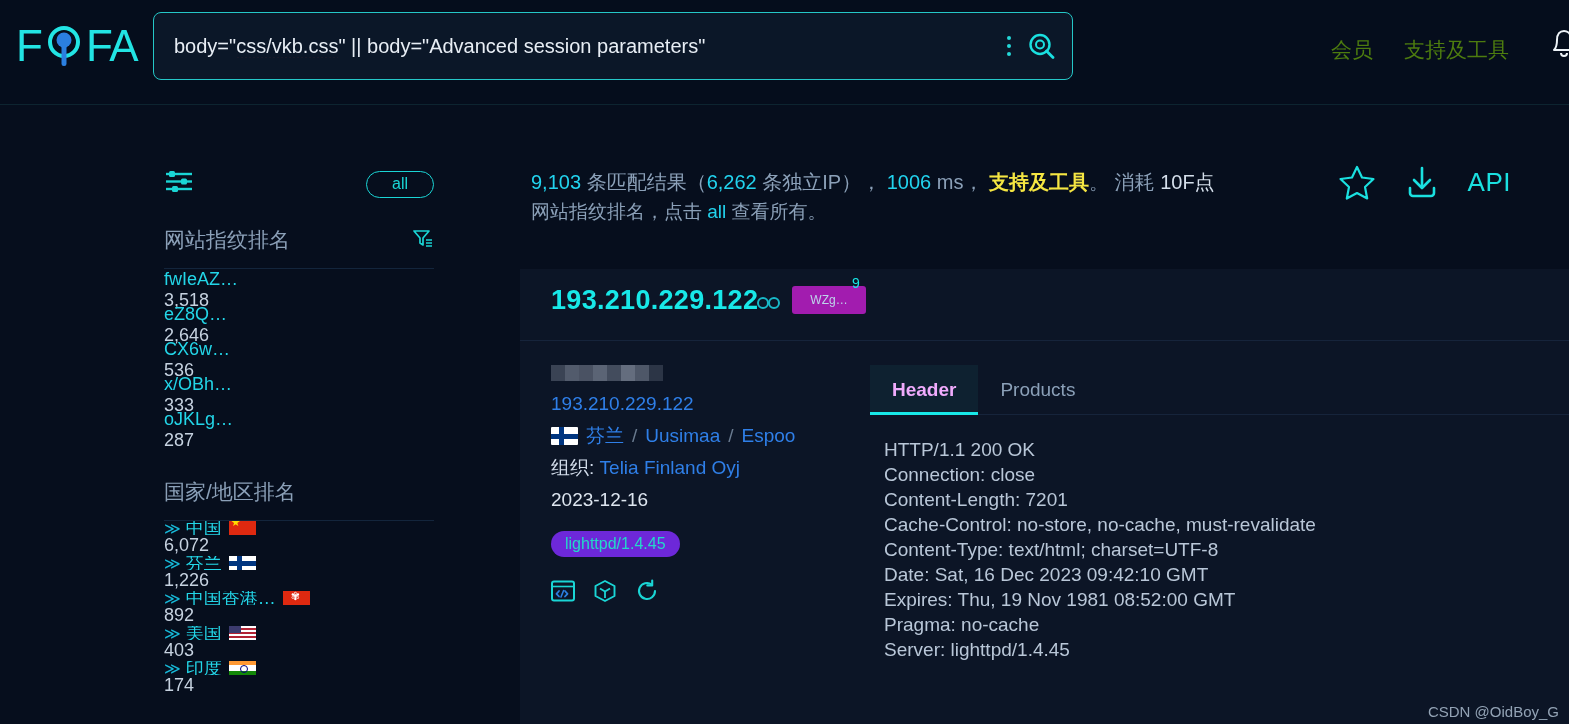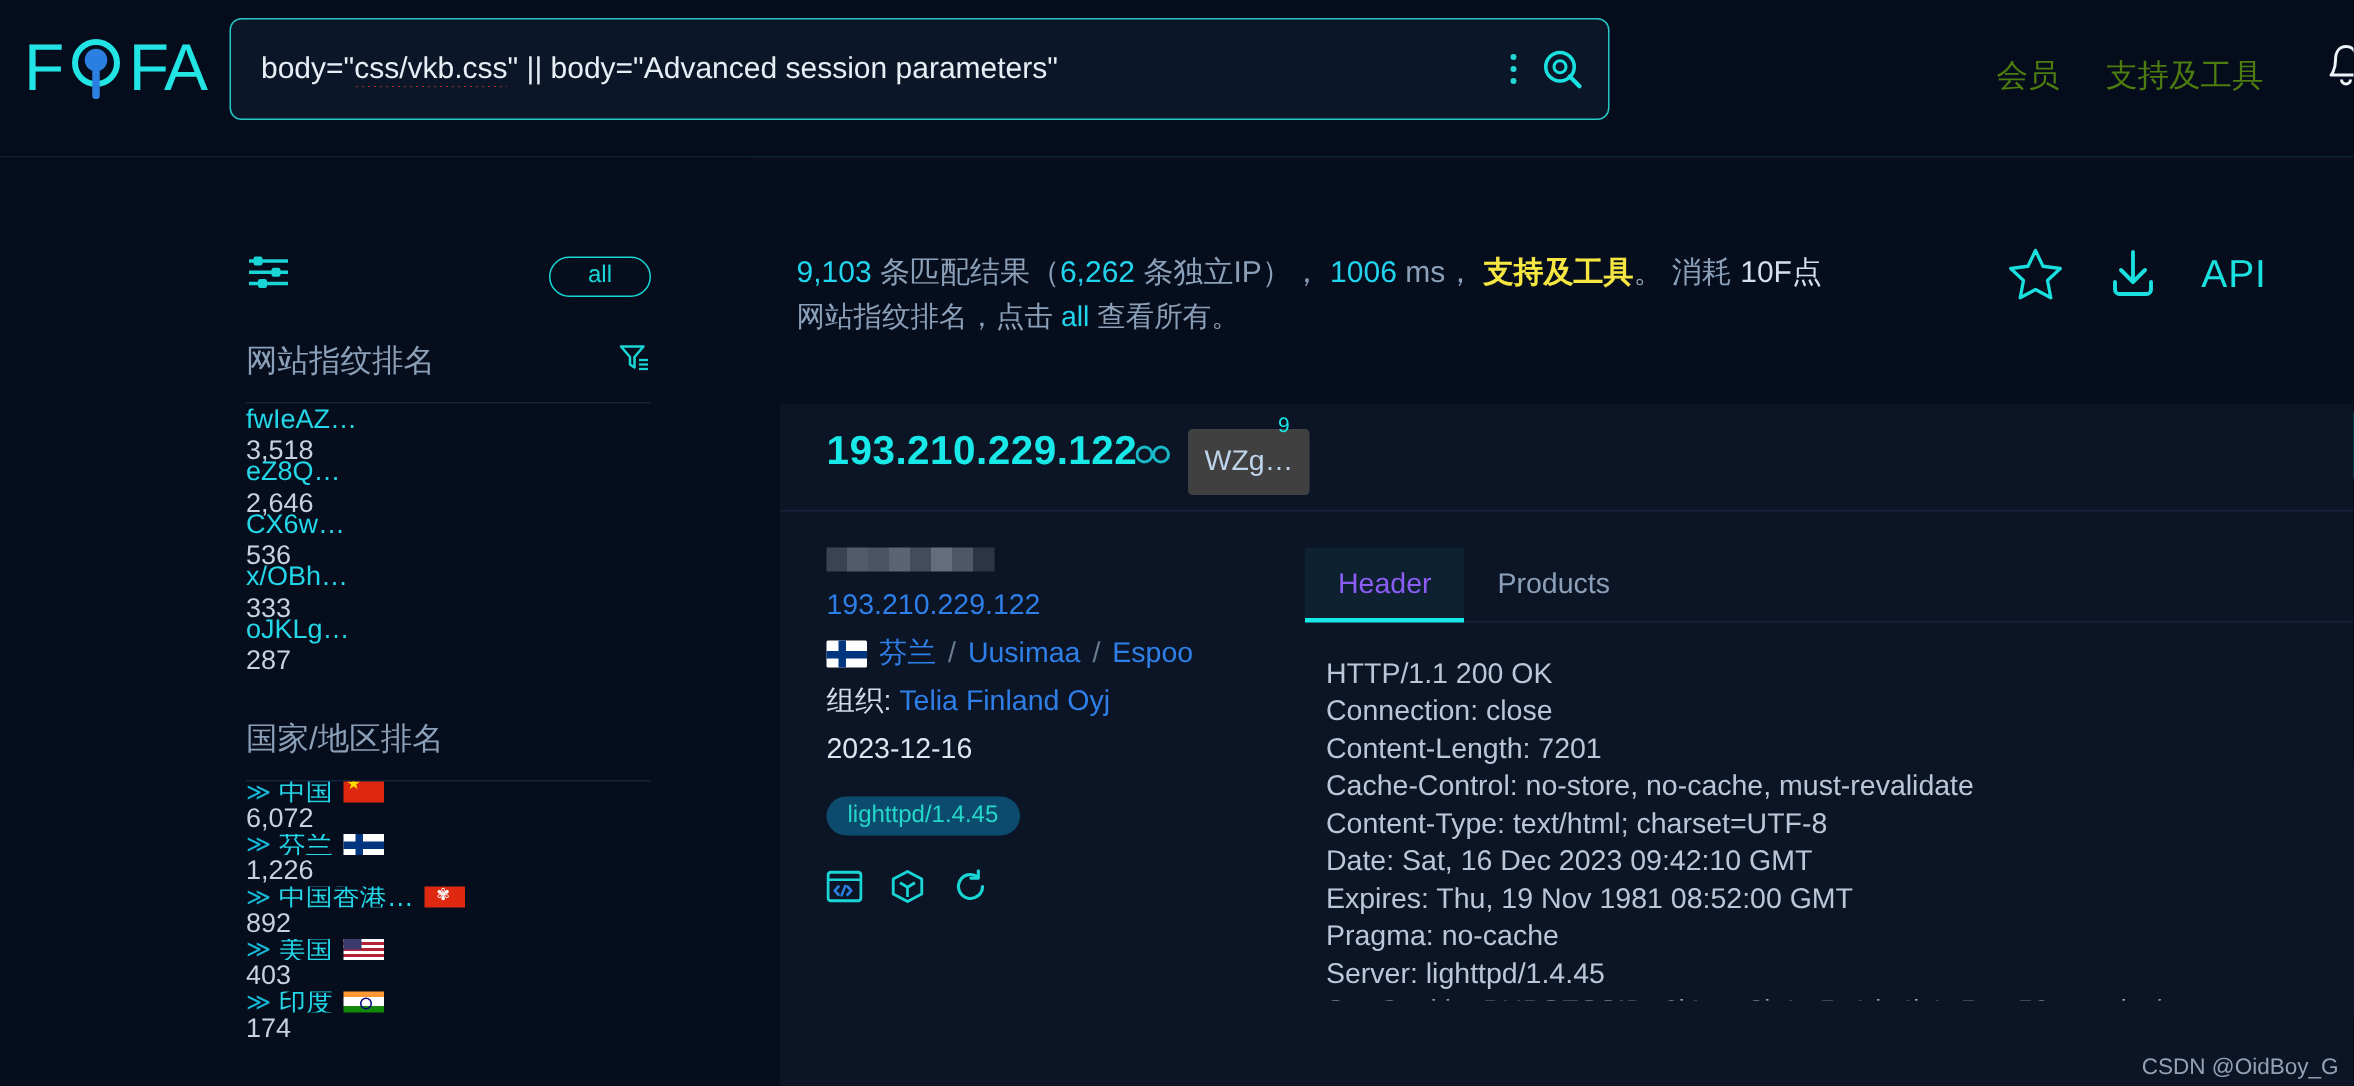--- a/index.html
+++ b/index.html
@@ -127,22 +127,22 @@
     position: absolute; left: 20px; top: 164px; width: 1049px; height: 455px;
     background: #0c1526;
   }
   .card-head { height: 72px; position: relative; border-bottom: 1px solid #16243b; }
   .ip-main {
     position: absolute; left: 31px; top: 16px; font-size: 27px; font-weight: bold;
     color: #18e8e8; cursor: pointer; letter-spacing: 0.3px;
   }
   .link-icon { position: absolute; left: 237px; top: 26px; cursor: pointer; }
   .tagbox {
-    position: absolute; left: 272px; top: 17px; height: 44px; min-width: 74px;
-    background: #404040; border-radius: 3px; color: #bed4ea; font-size: 19px;
+    position: absolute; left: 272px; top: 17px; height: 28px; min-width: 74px;
+    background: #a21caf; border-radius: 3px; color: #bed4ea; font-size: 12px;
     display: flex; align-items: center; justify-content: center; padding: 0 11px; cursor: pointer;
   }
   .tagbox-sup {
     position: absolute; left: 332px; top: 6px; color: #18e8e8; font-size: 14px;
   }
 
   .card-body { display: flex; padding: 24px 0 0 0; }
   .col-left { width: 350px; padding-left: 31px; }
   .mosaic {
     width: 112px; height: 16px; margin-bottom: 8px;
@@ -156,33 +156,33 @@
   .dtl-ip { color: #2f7fe8; font-size: 19px; line-height: 30px; cursor: pointer; }
   .dtl-geo { display: flex; align-items: center; gap: 8px; line-height: 30px; font-size: 19px; margin-top: 2px; }
   .geo-link { color: #2f7fe8; cursor: pointer; }
   .geo-cn { color: #2f7fe8; cursor: pointer; }
   .geo-sep { color: #6a7b90; }
   .dtl-kv { font-size: 19px; line-height: 30px; color: #d2dcea; margin-top: 2px; }
   .dtl-kv .v { color: #2f7fe8; cursor: pointer; }
   .dtl-date { font-size: 19px; line-height: 30px; color: #dde5ef; margin-top: 2px; }
   .chip {
     display: inline-flex; align-items: center; height: 26px; padding: 0 14px;
-    margin-top: 16px; border-radius: 13px; background: #0c4a6e;
+    margin-top: 16px; border-radius: 13px; background: #6d28d9;
     color: #24d8c8; font-size: 16px; cursor: pointer;
   }
   .mini-icons { display: flex; align-items: center; gap: 18px; margin-top: 22px; }
   .mini-icons .mi { cursor: pointer; display: flex; }
 
   .col-right { flex: 1; padding-right: 0; }
   .tabs { display: flex; height: 50px; border-bottom: 1px solid #16243b; }
   .tab {
     min-width: 100px; padding: 0 22px; display: flex; align-items: center; justify-content: center;
     font-size: 19px; color: #8ba0b8; cursor: pointer; position: relative;
   }
-  .tab.active { color: #8b5cf6; font-weight: normal; background: #0e2130; }
+  .tab.active { color: #f0abfc; font-weight: bold; background: #0e2130; }
   .tab.active::after {
     content: ""; position: absolute; left: 0; right: 0; bottom: -1px; height: 3px; background: #18e8e8;
   }
   .hdr-pre {
     margin-top: 22px; padding-left: 14px; font-size: 19px; line-height: 25px;
     color: #b9c7d8; white-space: pre; font-family: "Liberation Sans", sans-serif;
     max-height: 230px; overflow: hidden;
   }
   .hdr-line { height: 25px; overflow: hidden; }
 

